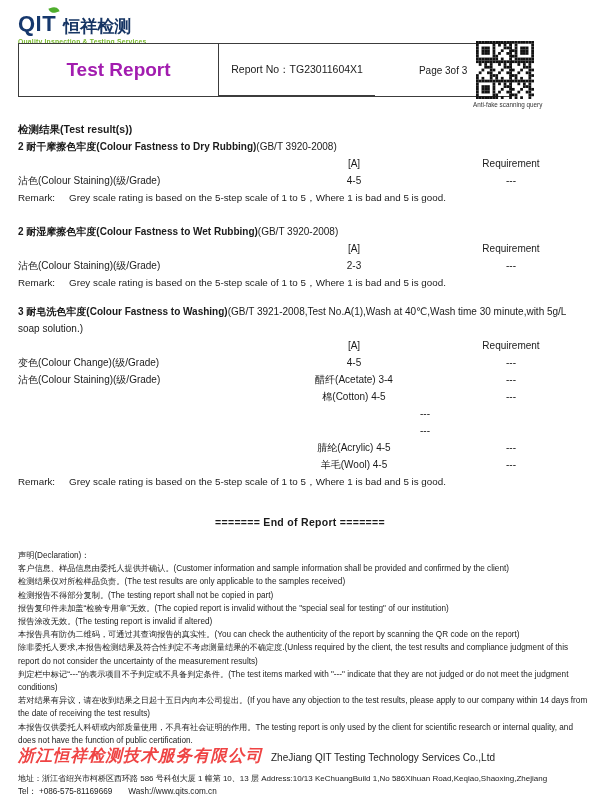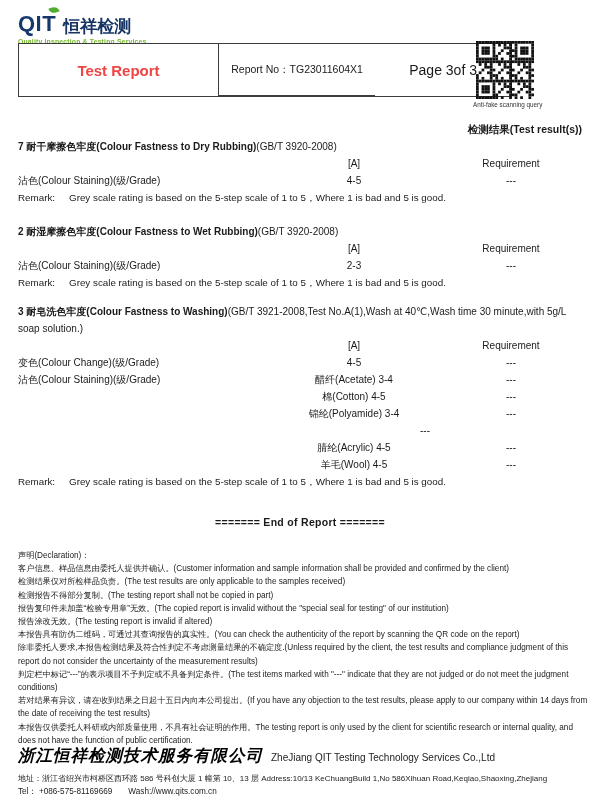--- a/index.html
+++ b/index.html
@@ -16,34 +16,34 @@
   .leaf { position:absolute; top:1px; left:13px; width:10px; height:6px;
           background:#4fae2d; border-radius:0 7px 0 7px; transform:rotate(-18deg); }
   .brand-cn { font-weight:bold; font-size:17px; color:#153463; margin-left:7px; line-height:1; }
   .tagline { margin-top:3px; font-size:6.8px; font-weight:bold; color:#76b82a; letter-spacing:0.2px; }
 
   
   .header-table { position:absolute; top:43px; left:18px; width:494px; height:54px;
                   display:flex; border:1.5px solid #3c3c3c; background:#fff; }
   .ht-left { width:200px; border-right:1.5px solid #3c3c3c;
              display:flex; align-items:center; justify-content:center; }
-  .ht-title { font-size:15px; font-weight:bold; color:#ef4444; }
+  .ht-title { font-size:19px; font-weight:bold; color:#a21caf; }
   .ht-right { flex:1; display:flex; flex-direction:row; }
   .ht-row1 { flex:1.15; border-bottom:1.5px solid #3c3c3c;
              display:flex; align-items:center; justify-content:center; font-size:10.5px; }
-  .ht-row2 { flex:1; display:flex; align-items:center; justify-content:center; font-size:14px; }
+  .ht-row2 { flex:1; display:flex; align-items:center; justify-content:center; font-size:10px; }
 
   
   .qr-block { position:absolute; top:41px; right:15px; width:64px; text-align:center; }
   .qr-svg { width:58px; height:58px; display:block; margin:0 auto; }
   .qr-caption { font-size:6.3px; color:#333; margin-top:2px; white-space:nowrap; }
 
   
   .content { position:absolute; top:121px; left:18px; width:564px; }
-  .res-heading { font-size:10.5px; font-weight:bold; line-height:17px;text-align:right; }
+  .res-heading { font-size:10.5px; font-weight:bold; line-height:17px; }
   .sec-title { font-size:10px; line-height:17px; }
   .sec-title .b { font-weight:bold; }
   .rrow { display:flex; line-height:17px; font-size:10px; }
   .rlabel { width:250px; }
   .rvalue { width:172px; text-align:center; }
   .rreq { flex:1; text-align:center; }
   .remark { line-height:17px; font-size:9.8px; }
   .remark .rem-label { margin-right:14px;text-align:right; }
   .sec2 { margin-top:17px; }
   .sec3 { margin-top:12px; }
@@ -51,21 +51,21 @@
                 letter-spacing:0.3px; }
 
   
   .declaration { position:absolute; top:549px; left:18px; width:570px;
                  font-size:8.2px; line-height:13.2px; color:#222; }
 
   
   .footer { position:absolute; top:745px; left:18px; width:570px; }
   .f-company { display:flex; align-items:baseline; }
   .f-cn { font-family:"DejaVu Serif","Liberation Serif",serif; font-style:italic;
-          font-weight:bold; font-size:16.5px; color:#000000; letter-spacing:1px; }
+          font-weight:bold; font-size:16.5px; color:#ef4444; letter-spacing:1px; }
   .f-en { font-size:10px; margin-left:8px; color:#222; }
   .f-addr { margin-top:6px; font-size:8px; white-space:nowrap; color:#222; }
   .f-tel { margin-top:2px; font-size:8.2px; color:#222; }
   .f-tel span { margin-right:16px; }
 </style>
 </head>
 <body>
 
 <div class="page">
 
@@ -342,21 +342,21 @@
         <rect x="19" y="20" width="1" height="1" fill="#111"></rect>
       </svg>
     <div class="qr-caption">Anti-fake scanning query</div>
   </div>
 
   <div class="content">
     <div class="res-heading">检测结果(Test result(s))</div>
 
     <div class="sec1">
       <div class="sec-title">
-        <span class="b">7 耐干摩擦色牢度(Colour Fastness to Dry Rubbing)</span><span>(GB/T 3920-2008)</span>
+        <span class="b">2 耐干摩擦色牢度(Colour Fastness to Dry Rubbing)</span><span>(GB/T 3920-2008)</span>
       </div>
       <div class="rrow">
         <div class="rlabel"></div>
         <div class="rvalue">[A]</div>
         <div class="rreq">Requirement</div>
       </div>
       <div class="rrow">
         <div class="rlabel">沾色(Colour Staining)(级/Grade)</div>
         <div class="rvalue">4-5</div>
         <div class="rreq">---</div>
@@ -404,21 +404,20 @@
         <div class="rvalue">醋纤(Acetate) 3-4</div>
         <div class="rreq">---</div>
       </div>
       <div class="rrow">
         <div class="rlabel"></div>
         <div class="rvalue">棉(Cotton) 4-5</div>
         <div class="rreq">---</div>
       </div>
       <div class="rrow">
         <div class="rlabel"></div>
-        <div class="rvalue">锦纶(Polyamide) 3-4</div>
         <div class="rreq">---</div>
       </div>
       <div class="rrow">
         <div class="rlabel"></div>
         <div class="rreq">---</div>
       </div>
       <div class="rrow">
         <div class="rlabel"></div>
         <div class="rvalue">腈纶(Acrylic) 4-5</div>
         <div class="rreq">---</div>

